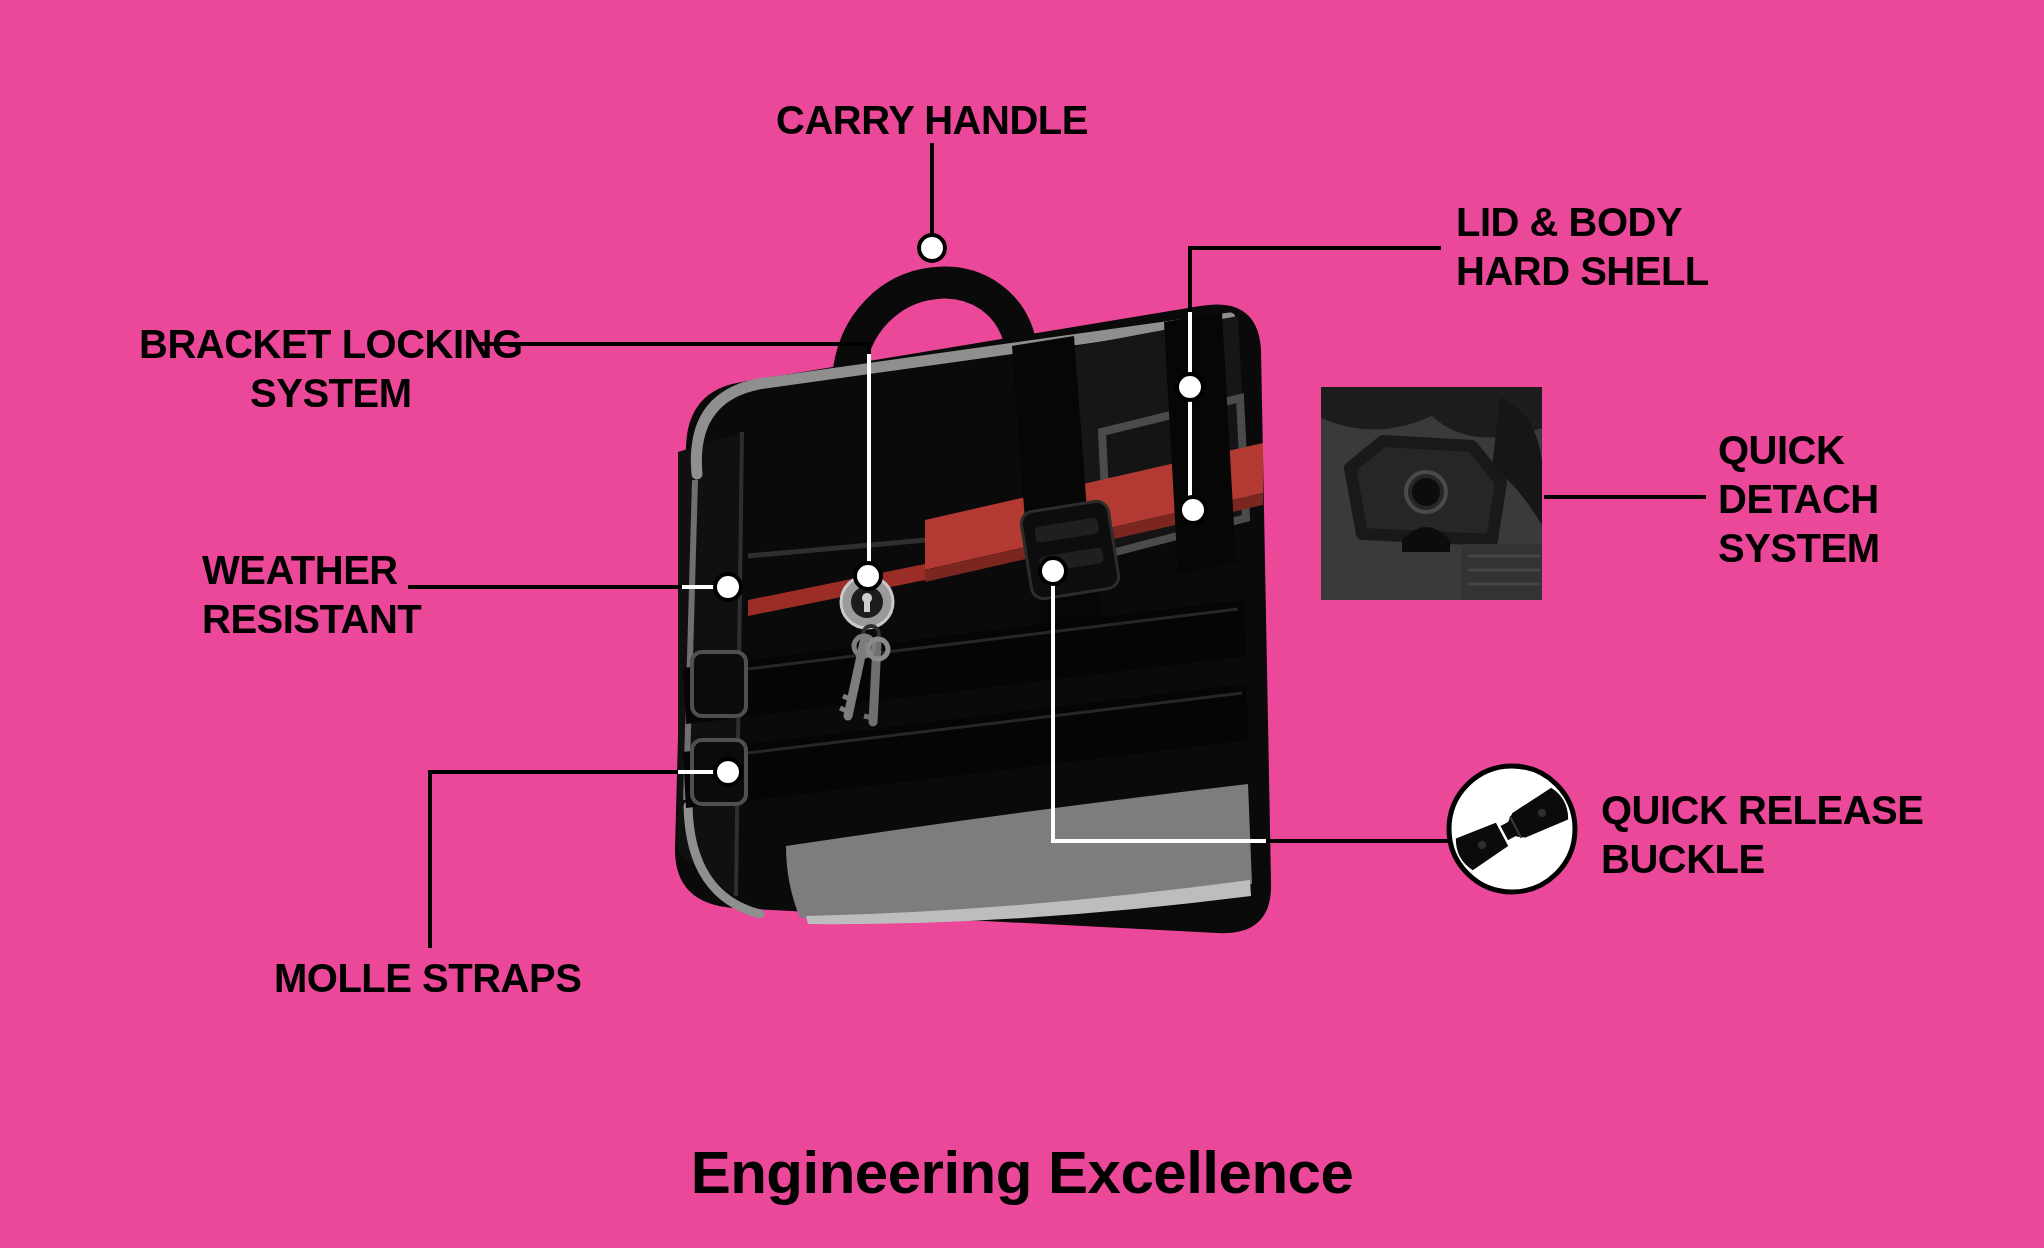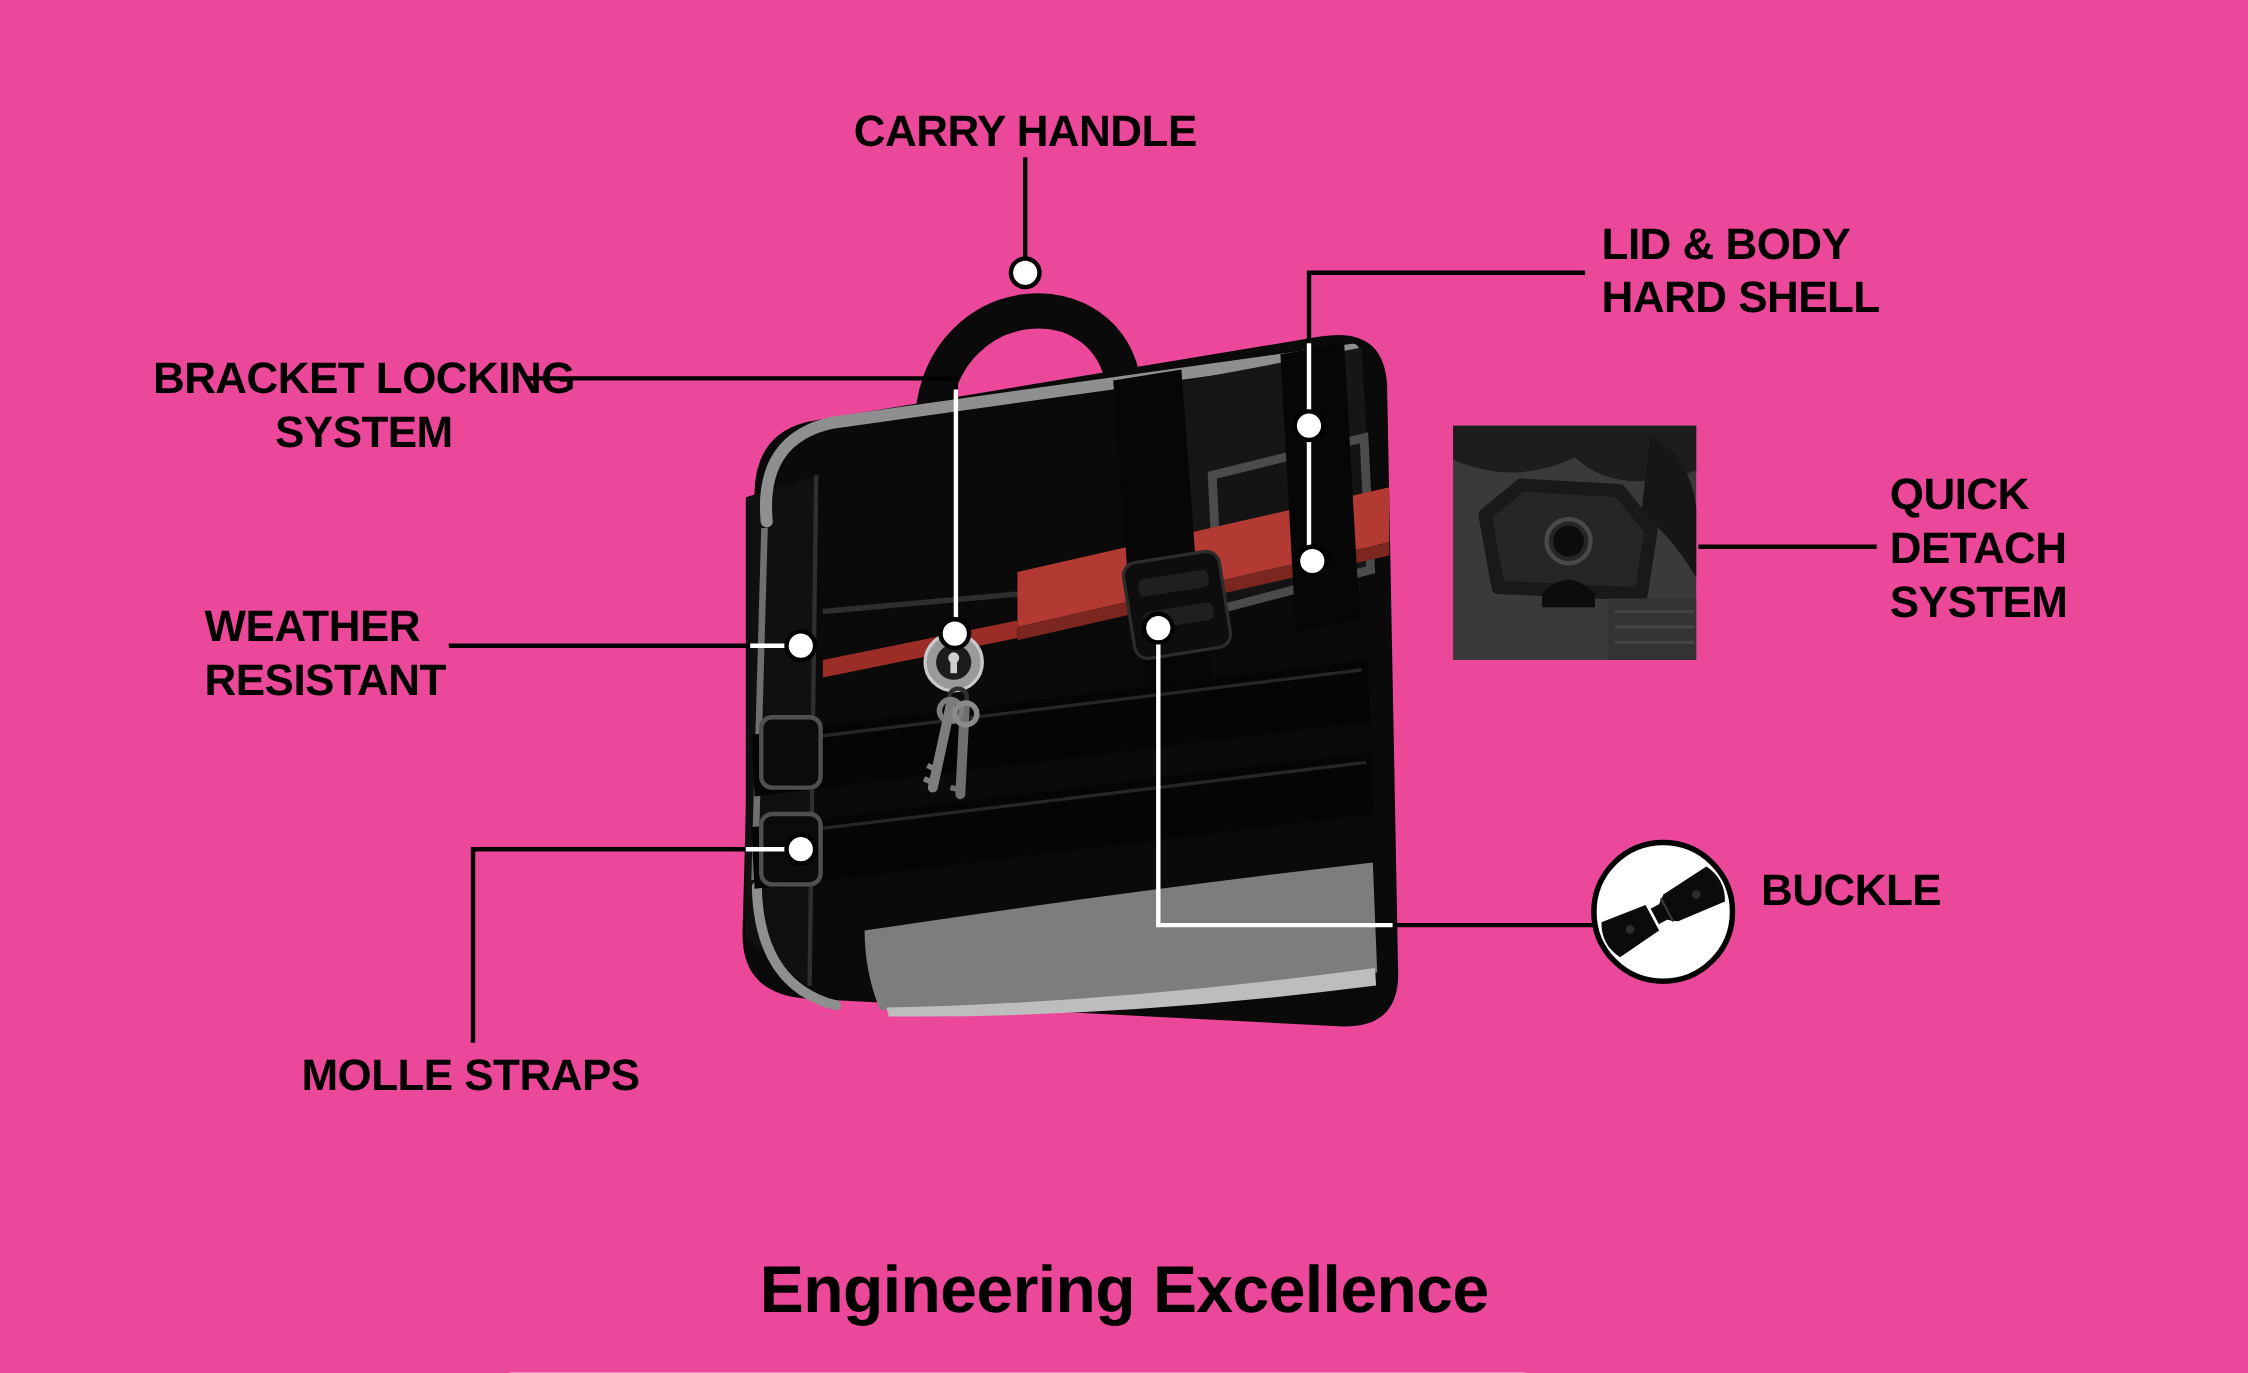--- a/index.html
+++ b/index.html
@@ -179,34 +179,35 @@
   <div class="label" style="left:1456px; top:198px;">
     <div>LID &amp; BODY</div>
     <div>HARD SHELL</div>
   </div>
 
   <div class="label" style="left:139px; top:320px;text-align:center;">
     <div>BRACKET LOCKING</div>
     <div>SYSTEM</div>
   </div>
 
-  <div class="label" style="left:186px; top:546px;">
+  <div class="label" style="left:202px; top:546px;">
     <div>WEATHER</div>
     <div>RESISTANT</div>
   </div>
 
   <div class="label" style="left:274px; top:954px;">
     <div>MOLLE STRAPS</div>
   </div>
 
   <div class="label" style="left:1718px; top:426px;">
     <div>QUICK</div>
     <div>DETACH</div>
     <div>SYSTEM</div>
   </div>
 
   <div class="label" style="left:1601px; top:786px;">
+    <div>QUICK RELEASE</div>
     <div>BUCKLE</div>
   </div>
 
   <div class="title">Engineering Excellence</div>
 
 </div>
 
 </body></html>

